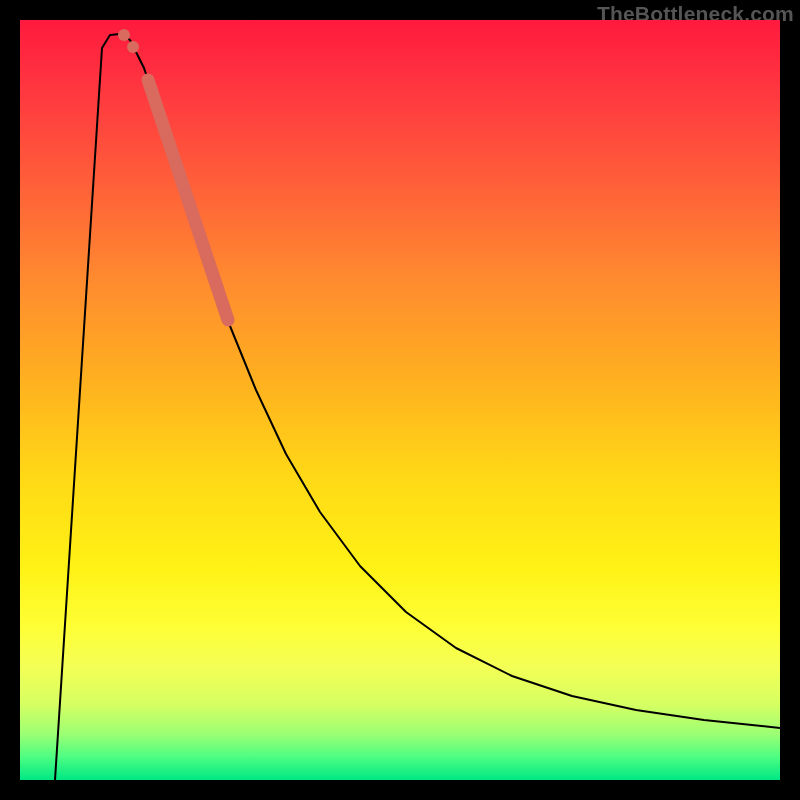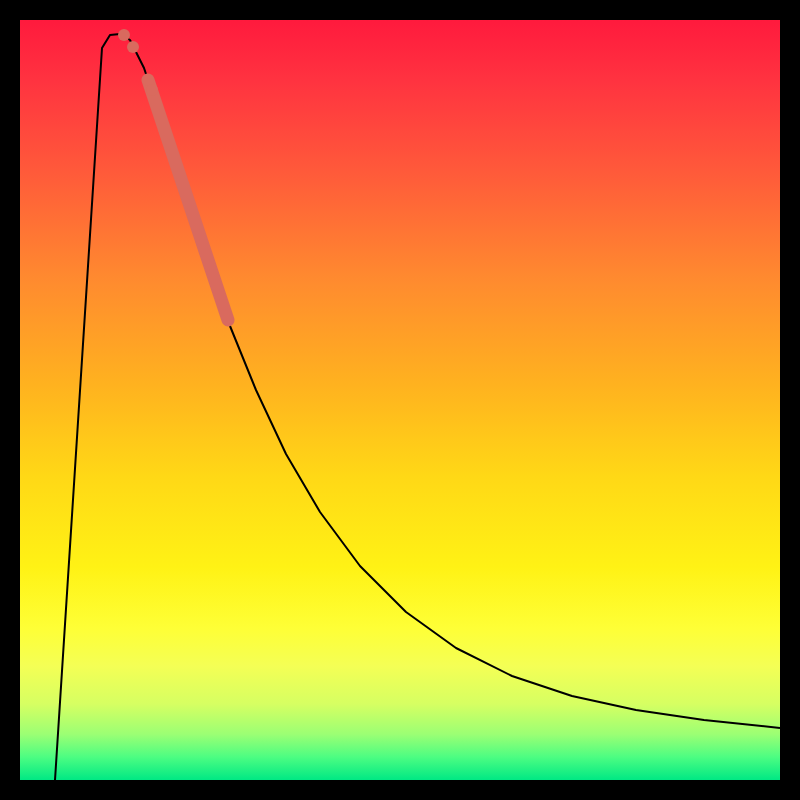--- a/index.html
+++ b/index.html
@@ -59,20 +59,21 @@
   svg.curve {
     position: absolute;
     inset: 0;
   }
 </style>
 </head>
 <body>
 
 <div class="frame">
 
+  <div class="watermark">TheBottleneck.com</div>
 
   <div class="plot">
     <div class="gradient"></div>
 
     <svg class="curve" viewBox="0 0 760 760" preserveAspectRatio="none">
       <path id="main-curve" fill="none" stroke="#000" stroke-width="2" stroke-linejoin="round" d="M35 760 L82 28 L90 15 L100 14 L110 20 L124 48 L140 96 L156 144 L172 194 L190 248 L210 306 L236 370 L266 434 L300 492 L340 546 L386 592 L436 628 L492 656 L552 676 L616 690 L684 700 L760 708"></path>
       <line id="hi-seg" stroke="#d96a5e" stroke-width="13" stroke-linecap="round" x1="128" y1="60" x2="208" y2="300"></line>
       <g id="dots" fill="#d96a5e">
           <circle cx="128" cy="60" r="6"></circle>
           <circle cx="132" cy="70" r="6"></circle>

